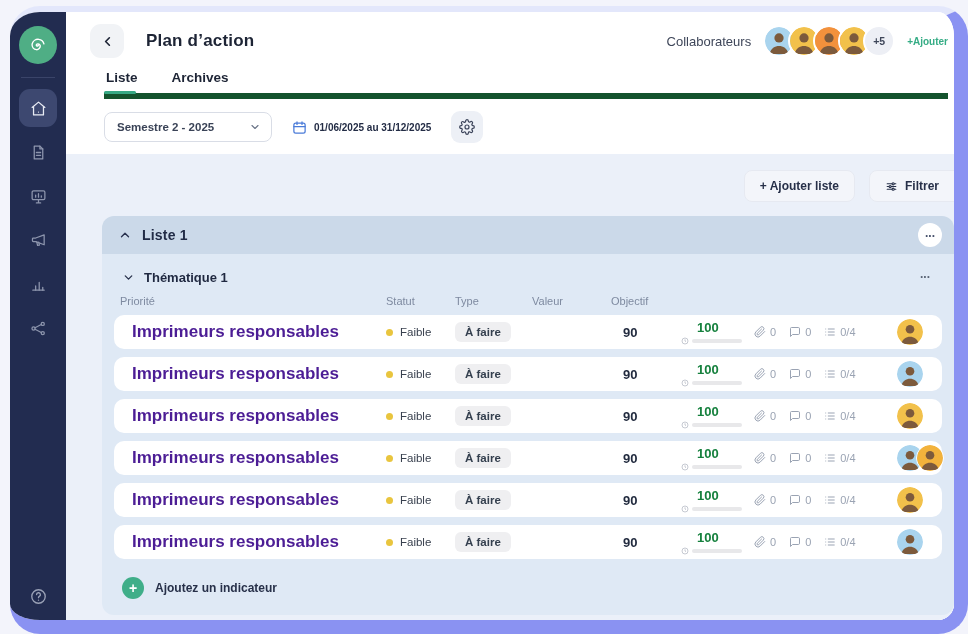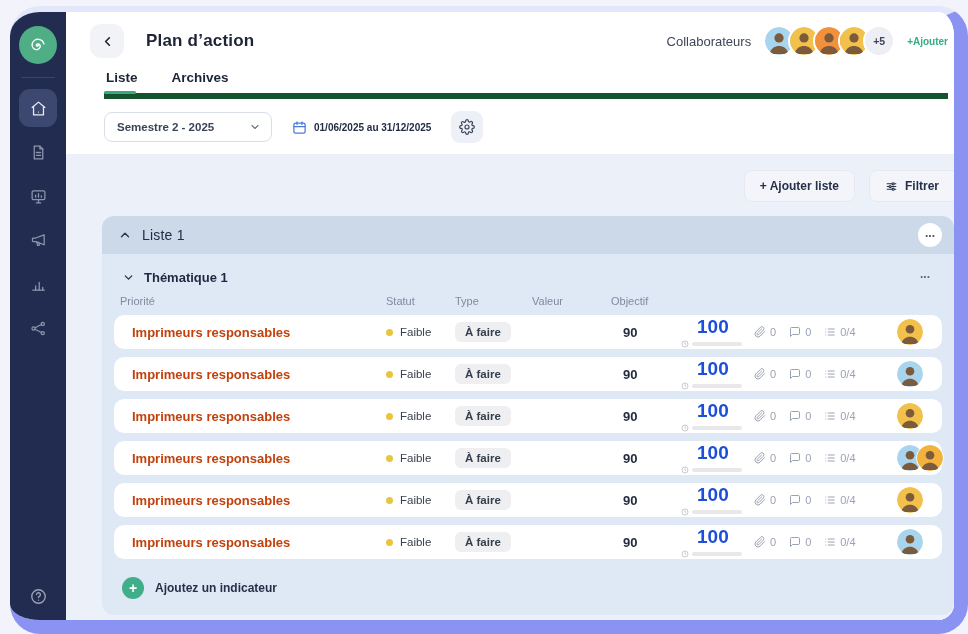--- a/index.html
+++ b/index.html
@@ -96,48 +96,48 @@
   }
   .btn .ico{color:#273049;display:flex;}
   .add-list-btn{margin-left:auto;}
   .filter-btn{margin-left:14px;margin-right:-8px;padding-right:22px;}
   
   .list-card{border-radius:12px;overflow:hidden;width:852px;}
   .list-head{
     background:#cbd9e9;height:38px;display:flex;align-items:center;padding:0 12px 0 16px;cursor:pointer;
   }
   .list-head .chev{color:#2a3350;}
-  .list-title{font-size:14px;font-weight:400;color:#222c47;margin-left:10px;letter-spacing:.2px;}
+  .list-title{font-size:14px;font-weight:700;color:#222c47;margin-left:10px;letter-spacing:.2px;}
   .more-pill{
     margin-left:auto;width:24px;height:24px;border-radius:50%;background:#fff;border:none;cursor:pointer;
     color:#46506b;font-size:12px;font-weight:700;line-height:1;display:flex;align-items:center;justify-content:center;padding-bottom:6px;
   }
   .list-body{background:#dfe9f5;padding:10px 12px 14px;}
   .thematic-row{display:flex;align-items:center;padding:4px 6px 9px 8px;}
   .thematic-row .chev{color:#27304a;cursor:pointer;}
   .thematic-title{font-size:13px;font-weight:700;color:#1f2840;margin-left:9px;}
   .more-dots{margin-left:auto;color:#5a6475;font-size:12px;font-weight:700;cursor:pointer;background:none;border:none;padding:0 6px 6px 0;line-height:1;}
   .row-grid{display:grid;grid-template-columns:minmax(0,1fr) 69px 77px 79px 68px 75px 128px 60px;align-items:center;}
   .col-heads{padding:0 0 8px 6px;}
   .col-head{font-size:11px;color:#7e8aa0;}
   .ind-row{
     background:#fff;border-radius:10px;height:34px;margin-bottom:8px;padding-left:18px;
     box-sizing:border-box;
   }
-  .ind-name{font-size:13px;font-weight:700;color:#c2410c;white-space:nowrap;overflow:hidden;}
+  .ind-name{font-size:17px;font-weight:700;color:#4c1d95;white-space:nowrap;overflow:hidden;}
   .prio-cell{display:flex;align-items:center;gap:7px;}
   .prio-dot{width:7px;height:7px;border-radius:50%;background:#e9c53e;flex:none;}
   .prio-label{font-size:11.5px;color:#39414f;}
   .status-badge{
     display:inline-block;background:#efeff1;border-radius:6px;padding:4px 10px;
     font-size:11.5px;font-weight:700;color:#35404f;justify-self:start;
   }
   .val-cell{font-size:13px;font-weight:700;color:#222b3f;padding-left:12px;}
   .obj-cell{display:flex;flex-direction:column;align-items:flex-start;gap:2px;padding-left:2px;}
-  .obj-num{font-size:19px;font-weight:700;color:#1d4ed8;padding-left:16px;}
+  .obj-num{font-size:13px;font-weight:700;color:#15803d;padding-left:16px;}
   .obj-bar{display:flex;align-items:center;gap:3px;color:#b7bcc6;}
   .prog-track{width:50px;height:4px;border-radius:2px;background:#e8e8ea;overflow:hidden;}
   .prog-fill{height:100%;background:#f2b52b;border-radius:2px;}
   .meta-cell{display:flex;align-items:center;gap:13px;color:#9aa3b3;}
   .meta-item{display:flex;align-items:center;gap:4px;}
   .meta-count{font-size:11px;color:#9aa3b3;}
   .row-avatars{display:flex;justify-content:flex-start;padding-left:14px;}
   .row-avatars .av{width:26px;height:26px;border-width:1px;margin-left:-8px;}
   .row-avatars .av:first-child{margin-left:0;}
   .add-ind-row{display:flex;align-items:center;gap:11px;padding:10px 0 2px 8px;cursor:pointer;}

